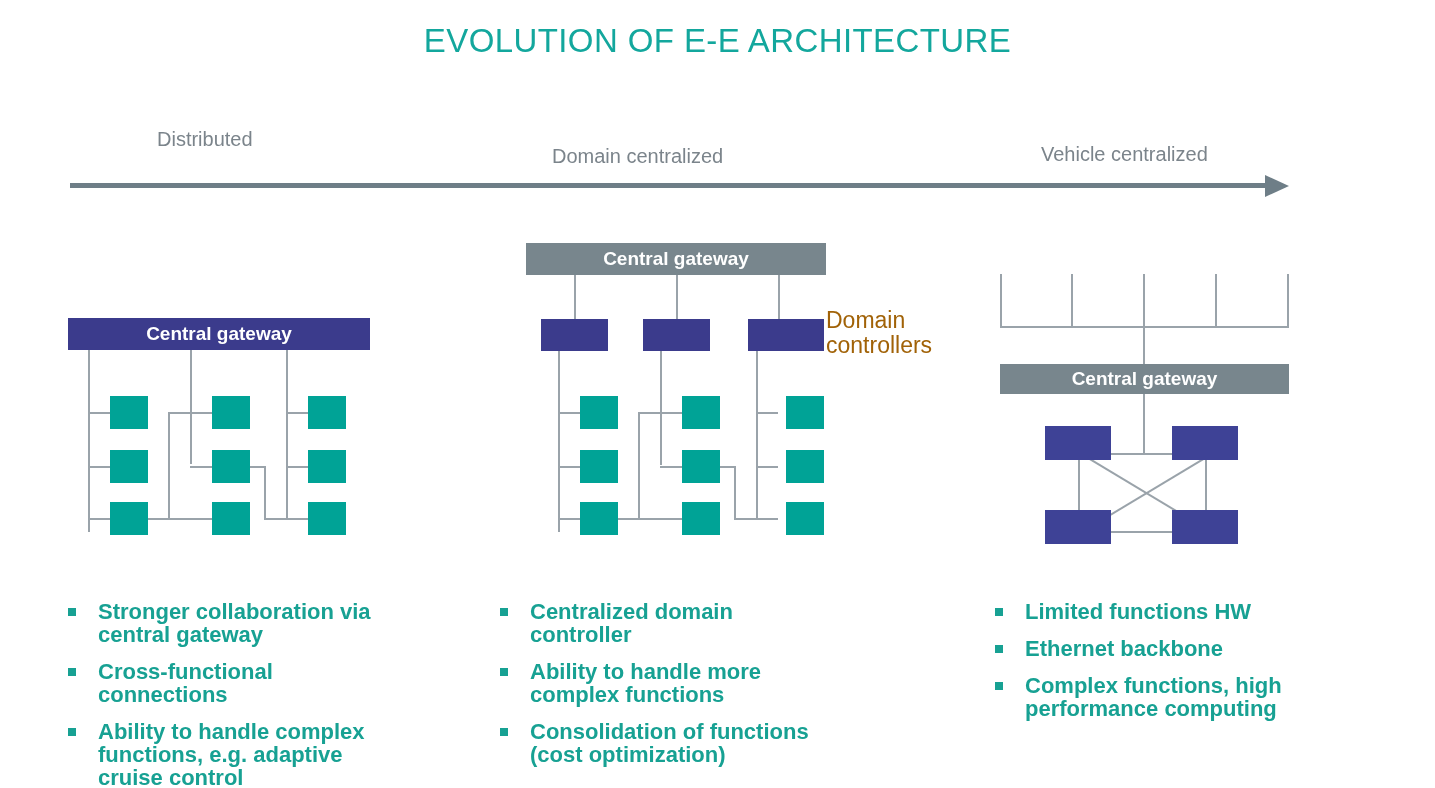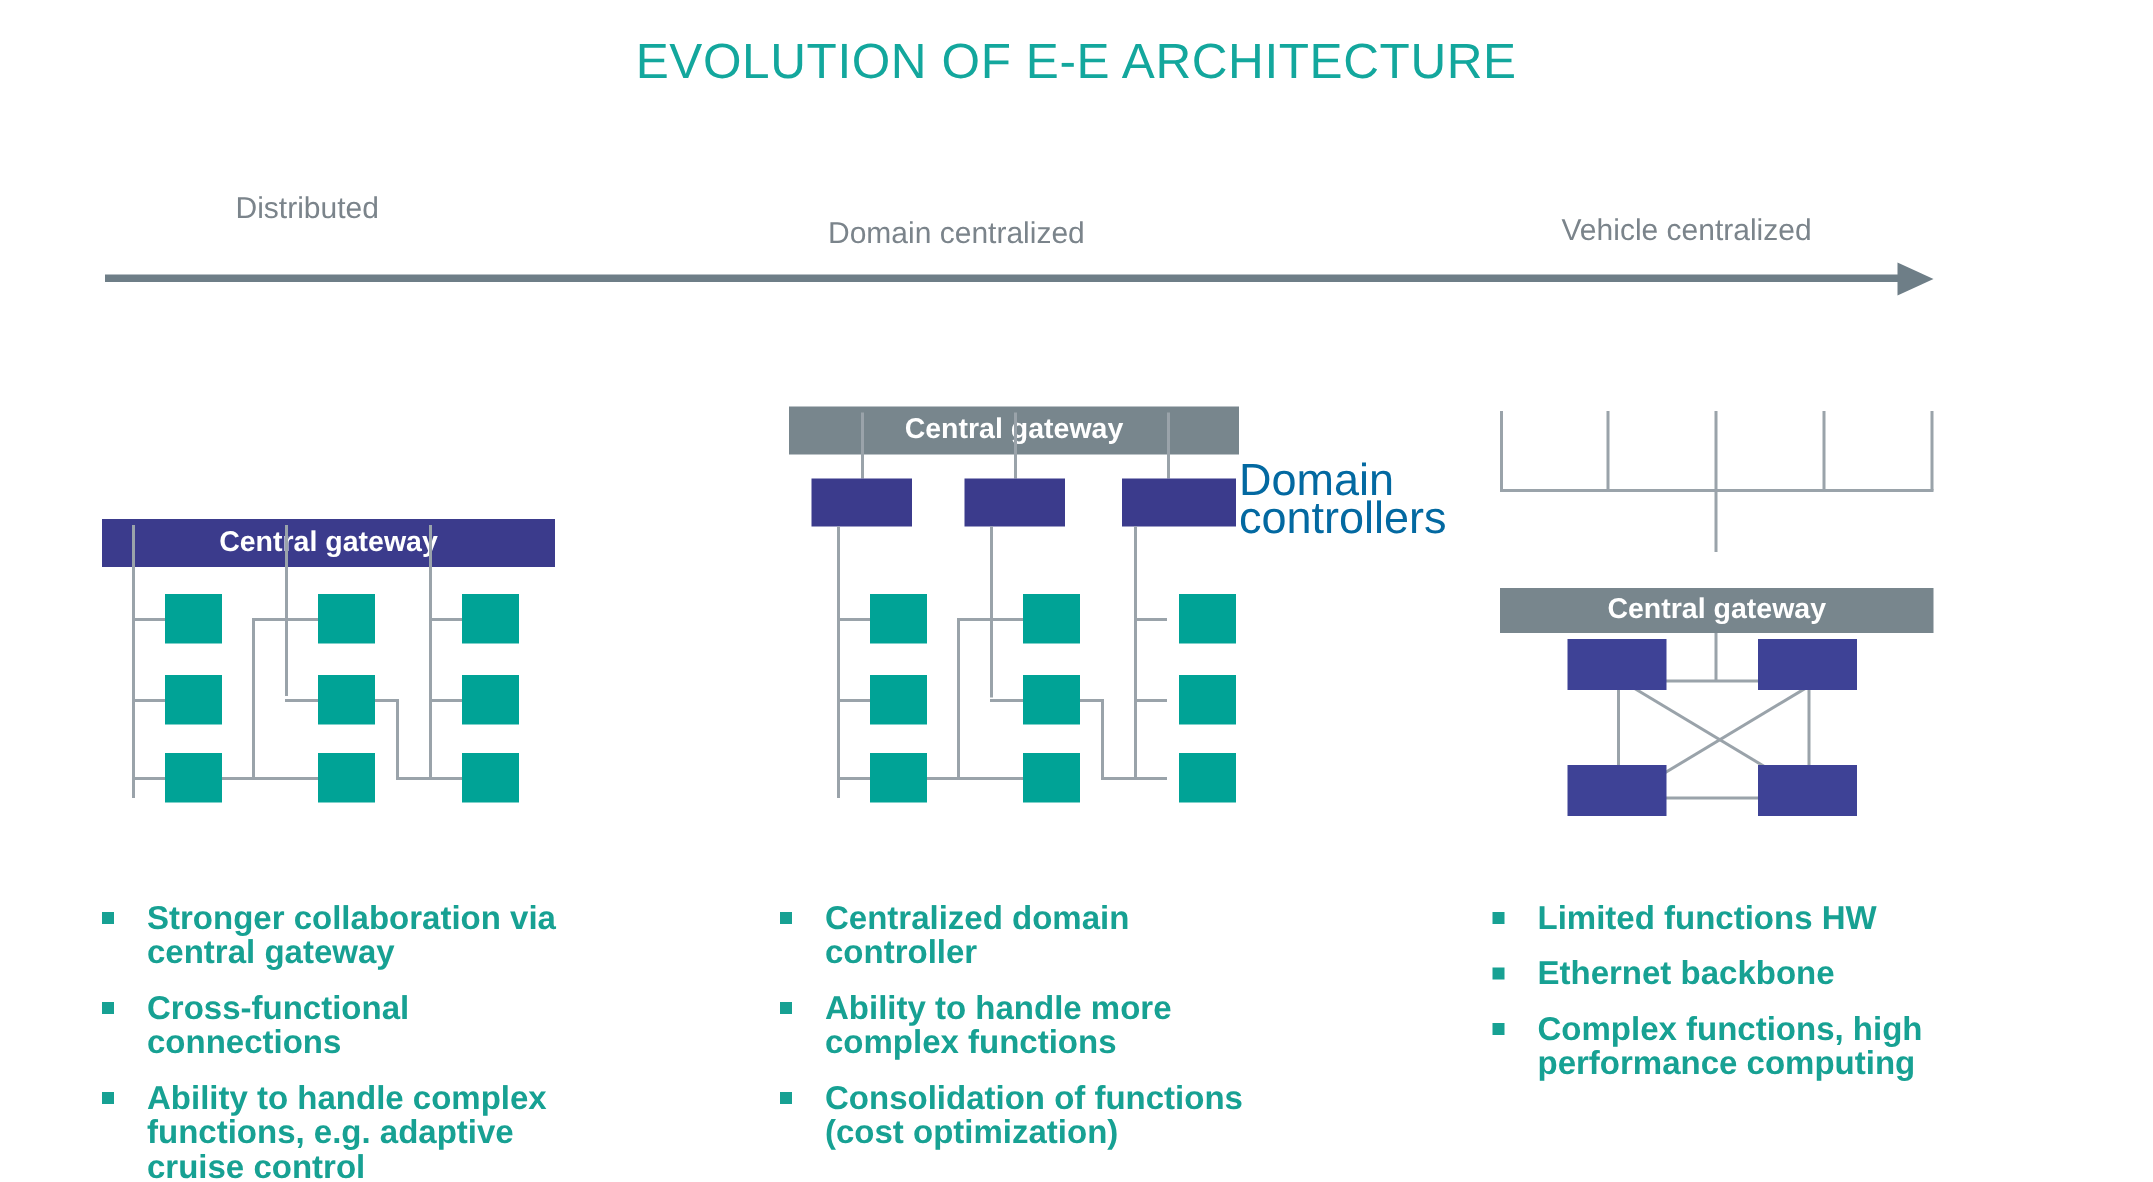--- a/index.html
+++ b/index.html
@@ -36,45 +36,45 @@
     white-space: nowrap;
   }
   .tl-label.l1 { left: 157px; top: 128px; text-align: center; }
   .tl-label.l2 { left: 552px; top: 145px; }
   .tl-label.l3 { left: 1041px; top: 143px; }
 
   
   .bar {
     position: absolute; display: flex;
     align-items: center; justify-content: center;
-    color: #ffffff; font-weight: bold; font-size: 19px; margin-top: 28px;
+    color: #ffffff; font-weight: bold; font-size: 19px;
   }
   .bar.blue { background: #3b3b8c; }
   .bar.gray { background: #78868d; }
 
   .ecu  { position: absolute; background: #00a396; }
   .dc   { position: absolute; background: #3b3b8c; }
   .node { position: absolute; background: #3e4296; }
 
   .wire { position: absolute; background: #9aa3aa; }
   .wire.v { width: 2px; }
   .wire.h { height: 2px; }
   .diag  { position: absolute; background: #9aa3aa; height: 2px;
            transform-origin: 0 0; }
 
   .dc-label {
     position: absolute; left: 826px; top: 308px;
-    font-size: 30px; line-height: 25px; color: #0369a1;
+    font-size: 23px; line-height: 25px; color: #a16207;
     white-space: pre-line;
   }
 
   
   .bullets { position: absolute; width: 340px; }
   .bullets.c1 { left: 68px;  top: 600px; }
-  .bullets.c2 { left: 520px; top: 600px; }
+  .bullets.c2 { left: 500px; top: 600px; }
   .bullets.c3 { left: 995px; top: 600px; }
   .bullet {
     position: relative; padding-left: 30px; margin-bottom: 14px;
     font-size: 22px; line-height: 23px; font-weight: bold;
     color: #17a193;
   }
   .bullet .marker {
     position: absolute; left: 0; top: 8px;
     width: 8px; height: 8px; background: #17a193;
   }

